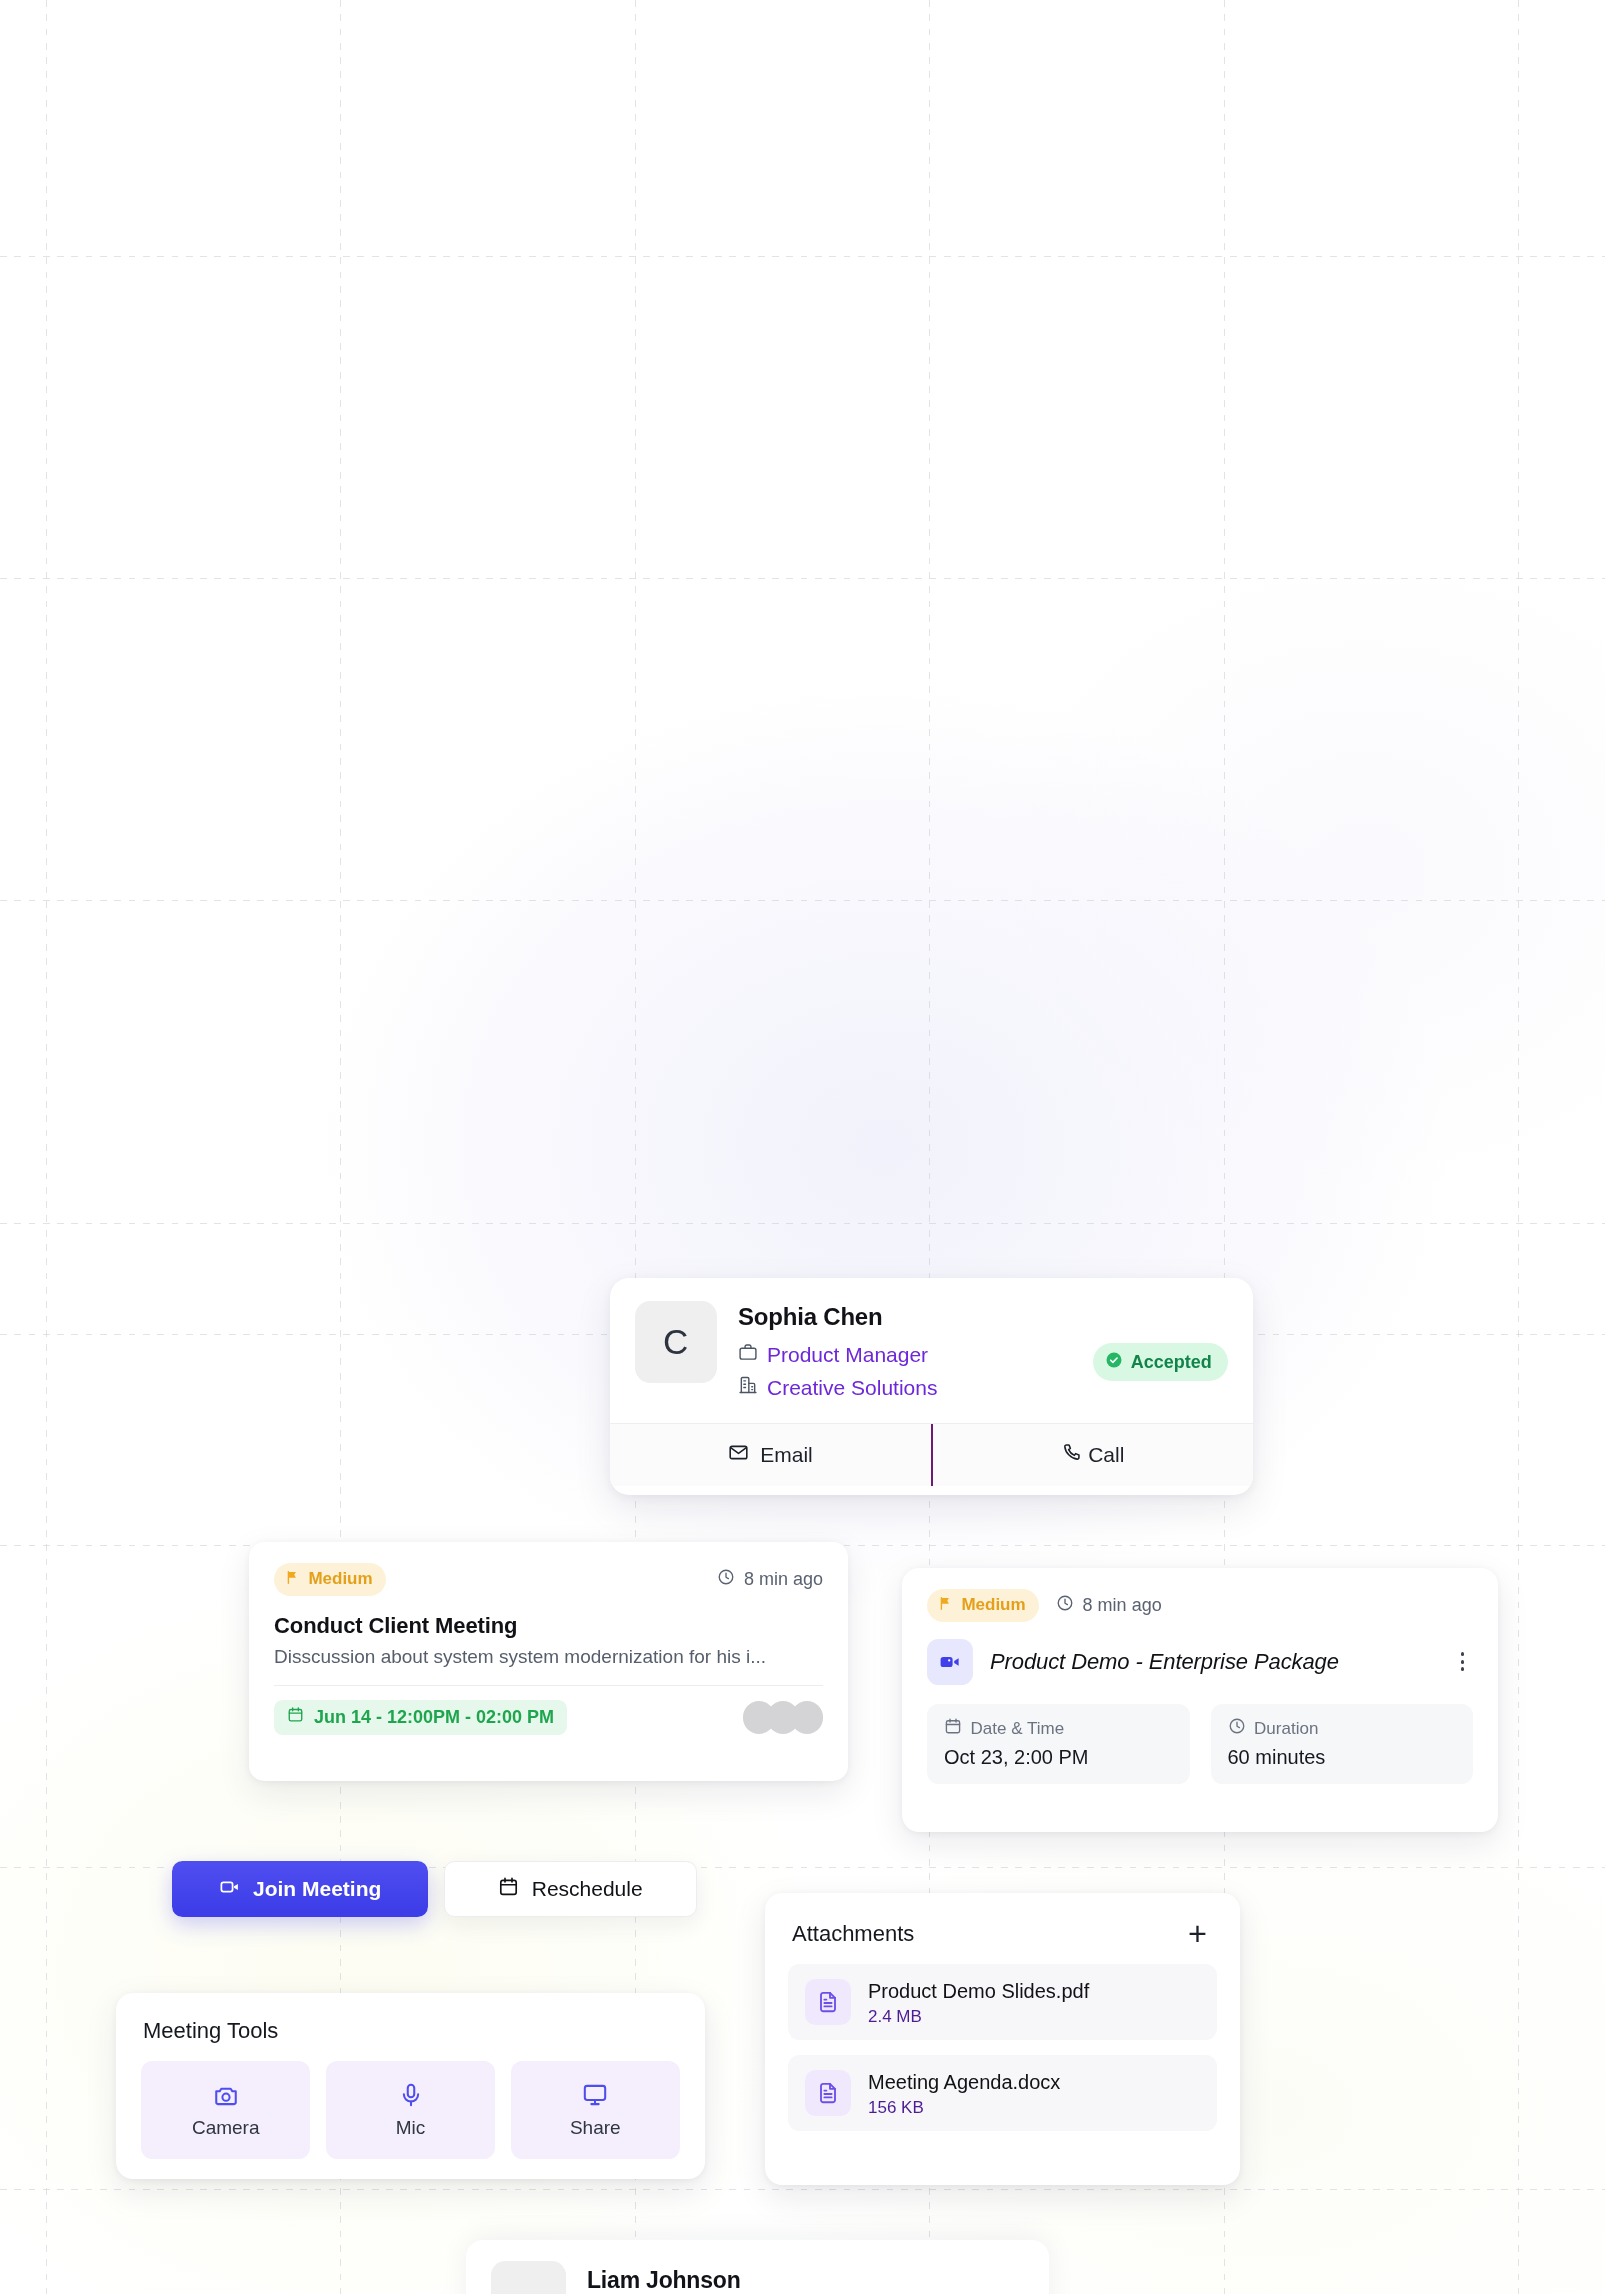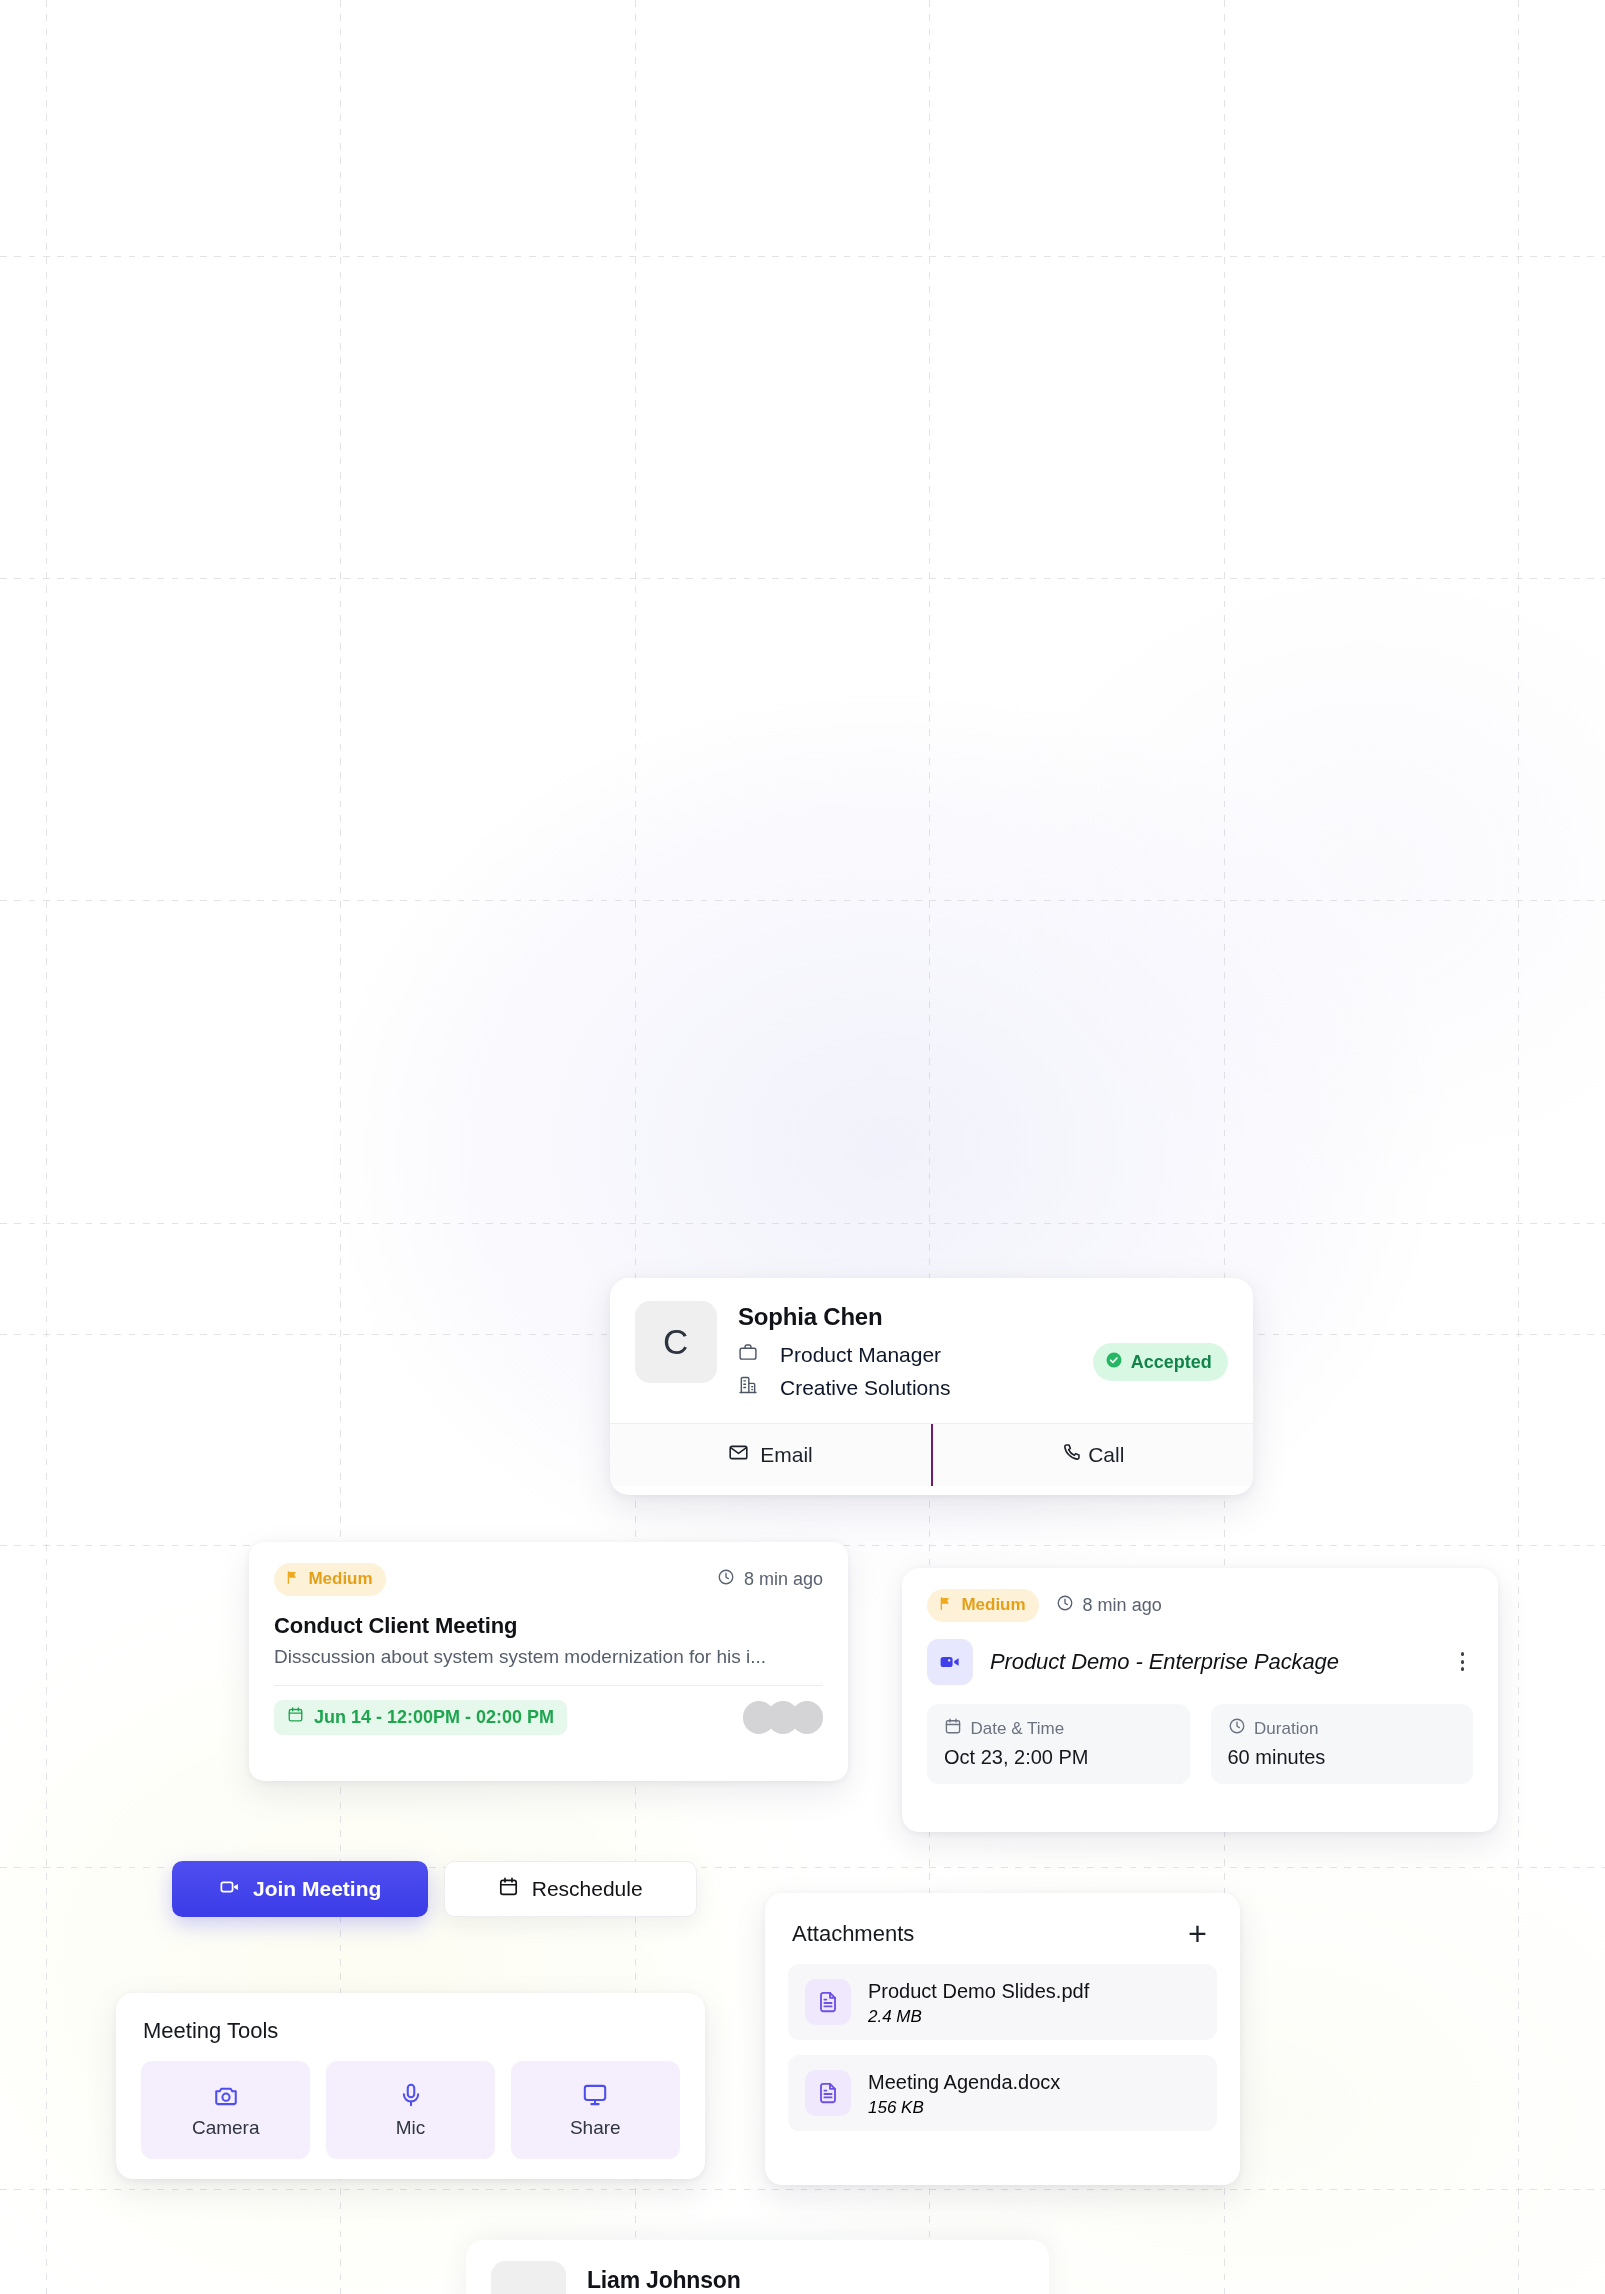--- a/index.html
+++ b/index.html
@@ -70,22 +70,22 @@
     display: flex; align-items: center; justify-content: center;
     font-size: 35px; color: #2e3340; font-weight: 400;
     letter-spacing: 0.5px;
   }
   #contact-info { flex: 1 1 auto; min-width: 0; padding-top: 1.9px; }
   #contact-name {
     font-size: 24px; font-weight: 700; color: #111318;
     line-height: 1.18; margin-bottom: 7.6px; letter-spacing: -0.2px;
   }
   .contact-meta {
-    display: flex; align-items: center; gap: 22px;
-    font-size: 21px; color: #0f172a; line-height: 1.5;
+    display: flex; align-items: center; gap: 9px;
+    font-size: 21px; color: #6d28d9; line-height: 1.5;
     margin-bottom: 1.9px;
   }
   .contact-meta svg { flex: 0 0 auto; }
   #contact-status {
     flex: 0 0 auto; margin-top: 42px;
     display: inline-flex; align-items: center; gap: 7.6px;
     background: #d9f8e4; color: #11844a;
     font-size: 18px; font-weight: 600;
     padding: 7.6px 16.3px 7.6px 12.4px; border-radius: 955px;
     white-space: nowrap;
@@ -242,21 +242,21 @@
     background: #f7f7fa; border-radius: 11.5px;
     padding: 13.4px 17px;
     cursor: pointer;
   }
   .attach-icon {
     width: 46px; height: 46px; flex: 0 0 46px;
     border-radius: 10.5px; background: #f0e9fd;
     display: flex; align-items: center; justify-content: center;
   }
   .attach-name { font-size: 20px; color: #101216; line-height: 1.3; }
-  .attach-size { font-size: 17px; color: #000000; margin-top: 2.9px; font-style: italic; }
+  .attach-size { font-size: 17px; color: #4c1d95; margin-top: 2.9px; }
 
   
   #tools-card {
     left: 116px; top: 1993px;
     width: 589px; height: 186px;
     border-radius: 17px;
     box-shadow: 0 11.5px 34px rgba(24,28,55,0.085), 0 1.9px 7.6px rgba(24,28,55,0.05);
   }
   #tools-title {
     padding: 25px 27px 0 27px;

